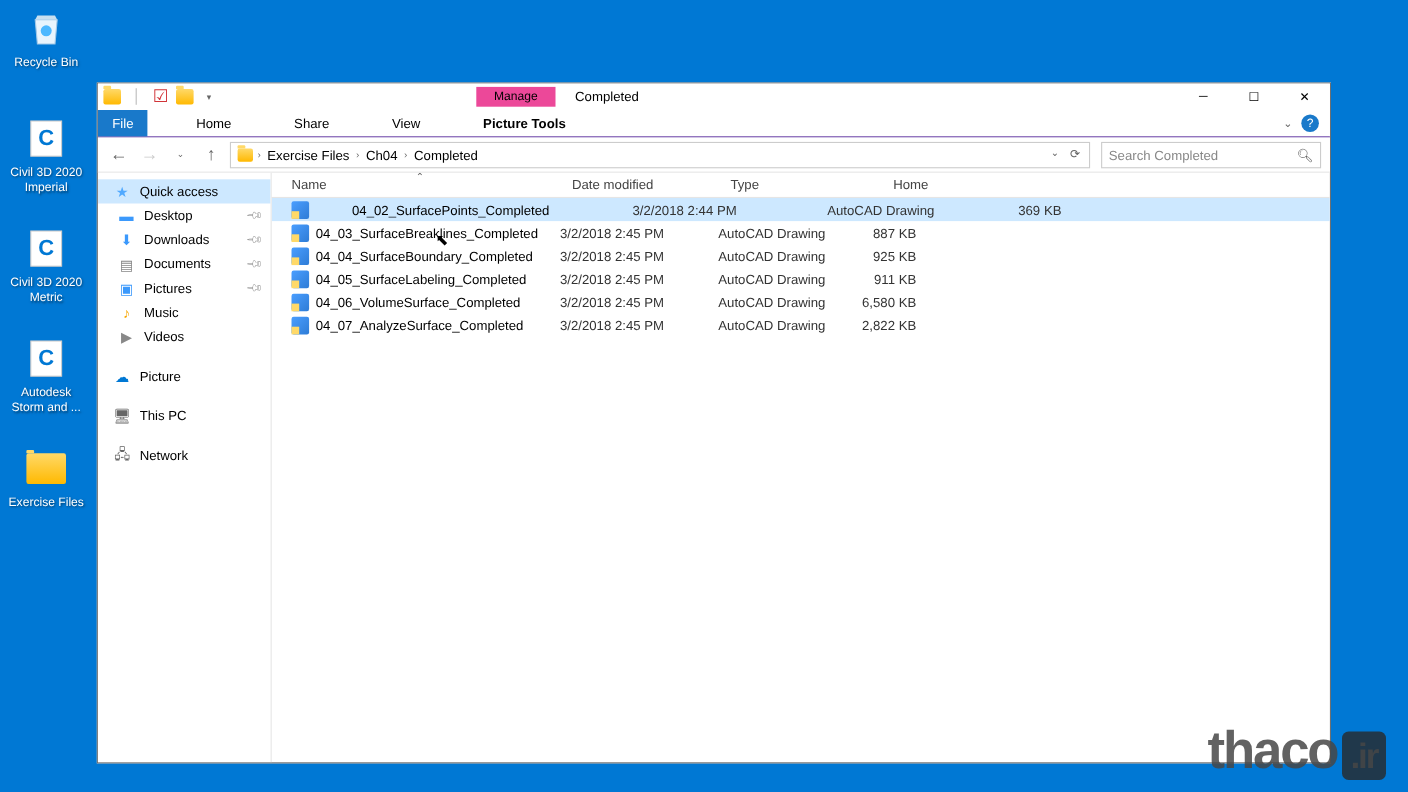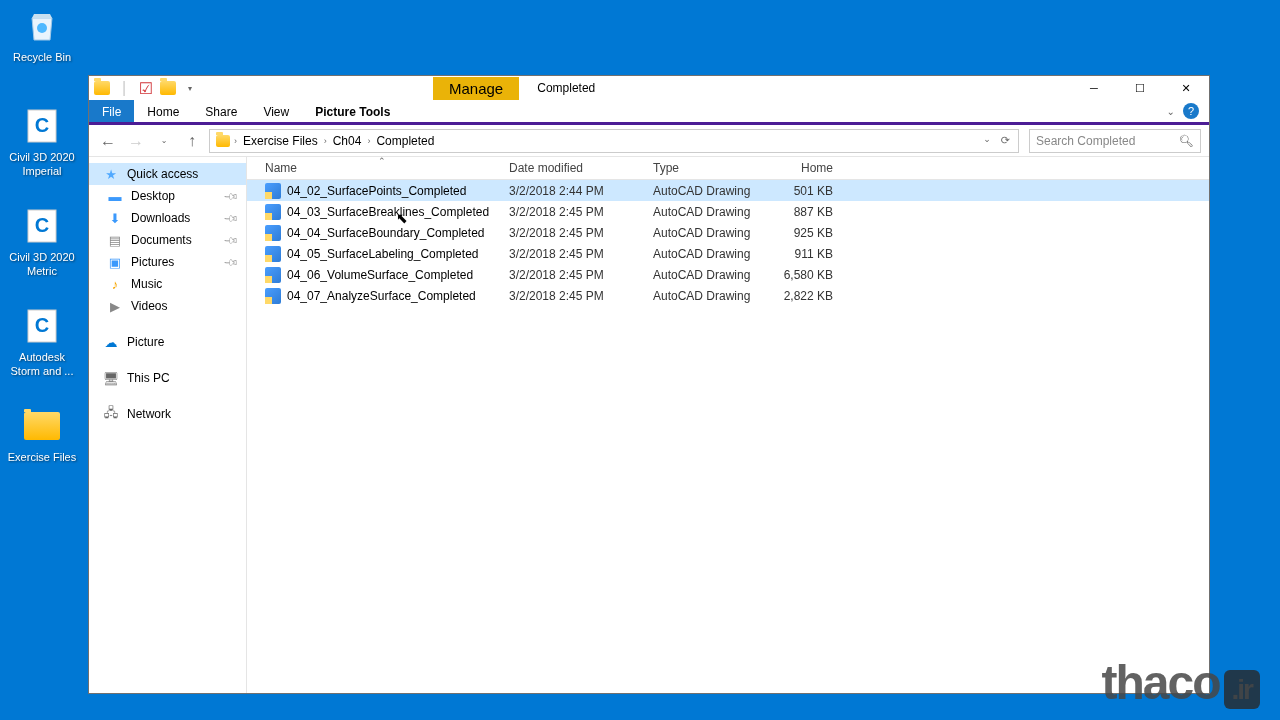--- a/index.html
+++ b/index.html
@@ -9,77 +9,77 @@
 .desktop-icon .icon-img { width: 40px; height: 40px; margin: 0 auto 4px; display: flex; align-items: center; justify-content: center; }
 .desktop-icon .label { text-shadow: 1px 1px 2px rgba(0,0,0,0.5); line-height: 1.3; }
 
 .explorer { position: absolute; left: 88px; top: 75px; width: 1122px; height: 619px; background: white; border: 1px solid #707070; display: flex; flex-direction: column; }
 
 .titlebar { height: 24px; background: white; display: flex; align-items: center; }
 .qat { display: flex; align-items: center; padding: 0 4px; gap: 4px; }
 .qat-icon { width: 18px; height: 18px; display: flex; align-items: center; justify-content: center; }
 .folder-mini { width: 16px; height: 14px; background: linear-gradient(#ffd968 0%, #ffb901 100%); border-radius: 2px; position: relative; }
 .folder-mini::before { content: ''; position: absolute; top: -3px; left: 0; width: 7px; height: 3px; background: #ffd968; border-radius: 1px 1px 0 0; }
-.tab-manage { background: #eab308; padding: 3px 16px; font-size: 15px; margin-left: 230px; }
+.tab-manage { background: #ec4899; padding: 3px 16px; font-size: 11px; margin-left: 230px; }
 .title-text { margin-left: 18px; font-size: 12px; }
 .win-controls { margin-left: auto; display: flex; }
 .win-btn { width: 46px; height: 23px; display: flex; align-items: center; justify-content: center; font-size: 11px; }
 
-.ribbon { height: 25px; background: white; border-bottom: 3px solid #4c1d95; display: flex; align-items: stretch; }
+.ribbon { height: 25px; background: white; border-bottom: 1px solid #4c1d95; display: flex; align-items: stretch; gap: 31px; }
 .ribbon-tab { padding: 5px 13px; font-size: 12px; cursor: pointer; }
 .ribbon-tab.file { background: #1979ca; color: white; }
 .ribbon-tab.picture { position: relative; font-weight: bold; }
 .help-icon { margin-left: auto; display: flex; align-items: center; gap: 8px; padding-right: 10px; }
 .help-circle { width: 16px; height: 16px; border-radius: 50%; background: #1979ca; color: white; font-size: 11px; display: flex; align-items: center; justify-content: center; }
 
 .navbar { height: 32px; background: white; border-bottom: 1px solid #e5e5e5; display: flex; align-items: center; padding: 0 8px; gap: 6px; }
 .nav-btn { width: 22px; height: 22px; display: flex; align-items: center; justify-content: center; color: #666; cursor: pointer; }
 .nav-btn.disabled { color: #ccc; }
 .addressbar { flex: 1; height: 24px; border: 1px solid #ccc; display: flex; align-items: center; padding: 0 4px; font-size: 12px; }
 .path-seg { padding: 0 4px; cursor: pointer; }
 .path-sep { color: #666; font-size: 9px; padding: 0 2px; }
 .addr-controls { display: flex; gap: 2px; }
-.searchbox { width: 172px; height: 24px; border: 1px solid #ccc; display: flex; align-items: center; padding: 0 6px; font-size: 12px; color: #888; margin-left: 4px; gap: 36px; }
+.searchbox { width: 200px; height: 24px; border: 1px solid #ccc; display: flex; align-items: center; padding: 0 6px; font-size: 12px; color: #888; margin-left: 4px; gap: 36px; }
 .search-icon { margin-left: auto; color: #5a5a5a; }
 
 .body-area { flex: 1; display: flex; overflow: hidden; }
 .sidebar { width: 158px; background: white; border-right: 1px solid #e5e5e5; padding-top: 6px; overflow-y: auto; }
 .side-group { margin-bottom: 14px; }
 .side-item { display: flex; align-items: center; padding: 3px 8px 3px 18px; font-size: 12px; cursor: pointer; gap: 8px; position: relative; }
 .side-item.header { padding-left: 14px; background: #cde8ff; }
 .side-item .pin { margin-left: auto; color: #888; font-size: 10px; transform: rotate(45deg); }
 .side-ico { width: 16px; height: 16px; display: flex; align-items: center; justify-content: center; font-size: 13px; }
 .star { color: #50a9ff; }
 
 .main { flex: 1; display: flex; flex-direction: column; }
 .columns { display: flex; border-bottom: 1px solid #e5e5e5; padding: 4px 0; font-size: 12px; color: #444; }
 .col-name { width: 262px; padding-left: 18px; position: relative; }
-.col-date { width: 144px; }
+.col-date { width: 144px; margin-left: 11px; }
 .col-type { width: 120px; }
 .col-size { width: 70px; text-align: right; padding-right: 10px; }
 .sort-arrow { position: absolute; left: 50%; top: -5px; font-size: 9px; color: #666; }
 .filelist { flex: 1; overflow-y: auto; }
 .filerow { display: flex; align-items: center; font-size: 12px; padding: 2px 0; height: 21px; cursor: pointer; }
-.filerow.selected { background: #cde8ff; }
+.filerow.selected { background: #cde8ff; gap: 33px; }
 .file-ico { width: 16px; height: 16px; margin: 0 6px 0 18px; background: linear-gradient(135deg, #4a9eff 0%, #2e7cd6 100%); border-radius: 2px; position: relative; }
 .file-ico::after { content: ''; position: absolute; bottom: 0; left: 0; width: 7px; height: 7px; background: #ffd968; }
 .fn { width: 222px; overflow: hidden; white-space: nowrap; text-overflow: ellipsis; }
 .fd { width: 144px; color: #333; }
 .ft { width: 120px; color: #333; }
 .fs { width: 70px; text-align: right; padding-right: 10px; color: #333; }
 
 .statusbar { height: 23px; border-top: 1px solid #e5e5e5; display: flex; align-items: center; padding: 0 10px; font-size: 11px; color: #444; background: white; }
 .status-sep { margin: 0 12px; }
 .view-btns { margin-left: auto; display: flex; gap: 2px; }
 .view-btn { width: 20px; height: 18px; border: 1px solid transparent; display: flex; align-items: center; justify-content: center; font-size: 11px; }
 .view-btn.active { border-color: #1979ca; background: #cde8ff; }
 
 .cursor { position: absolute; left: 396px; top: 210px; font-size: 14px; color: black; pointer-events: none; z-index: 100; }
 .watermark { position: absolute; right: 20px; bottom: 10px; font-size: 48px; font-weight: bold; color: rgba(70,70,70,0.85); letter-spacing: -2px; }
-.watermark .ir { font-size: 28px; vertical-align: baseline; padding: 4px 8px; background: rgba(40,40,40,0.8); border-radius: 6px; margin-left: 4px; }
+.watermark .ir { font-size: 32px; vertical-align: baseline; padding: 4px 8px; background: rgba(40,40,40,0.8); border-radius: 6px; margin-left: 4px; }
 </style>
 </head>
 <body>
 
 <div id="desktop-icons">
     <div class="desktop-icon" style="left: 4px; top: 6px;">
       <div class="icon-img">
         <svg width="40" height="40" viewBox="0 0 40 40">
           <path d="M10 12 L30 12 L28 34 L12 34 Z" fill="#e8f4fd" stroke="#a0c8e8"></path>
           <path d="M12 8 L28 8 L30 12 L10 12 Z" fill="#c8e0f0"></path>
@@ -245,21 +245,21 @@
         <div class="col-date">Date modified</div>
         <div class="col-type">Type</div>
         <div class="col-size">Home</div>
       </div>
       <div class="filelist" id="filelist">
           <div class="filerow selected">
             <span class="file-ico"></span>
             <span class="fn">04_02_SurfacePoints_Completed</span>
             <span class="fd">3/2/2018 2:44 PM</span>
             <span class="ft">AutoCAD Drawing</span>
-            <span class="fs">501 KB</span>
+            <span class="fs">369 KB</span>
           </div>
           <div class="filerow">
             <span class="file-ico"></span>
             <span class="fn">04_03_SurfaceBreaklines_Completed</span>
             <span class="fd">3/2/2018 2:45 PM</span>
             <span class="ft">AutoCAD Drawing</span>
             <span class="fs">887 KB</span>
           </div>
           <div class="filerow">
             <span class="file-ico"></span>

